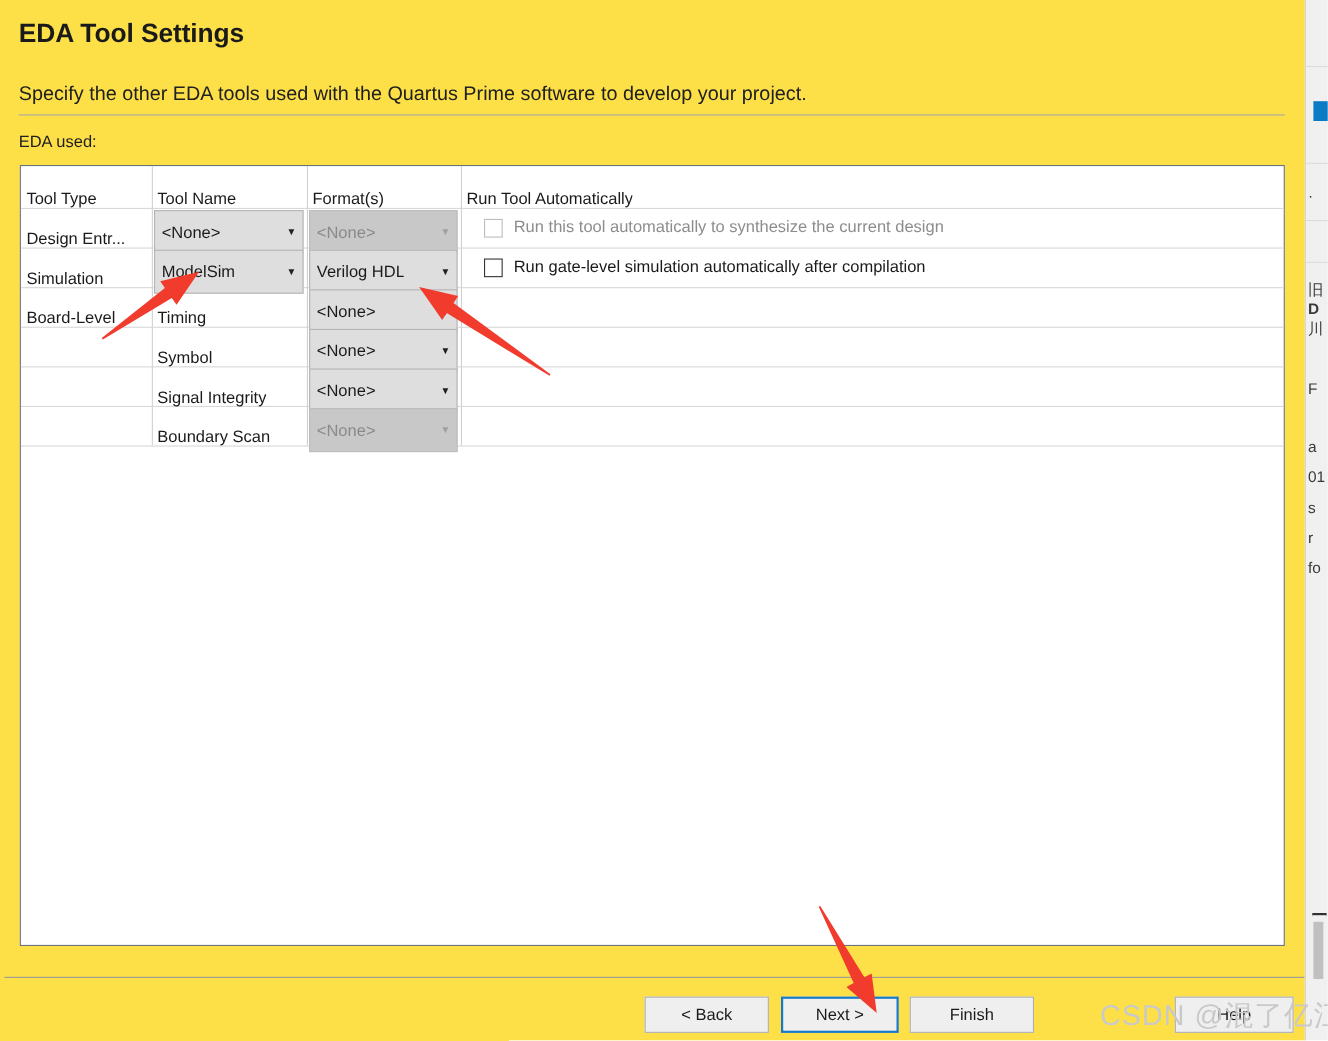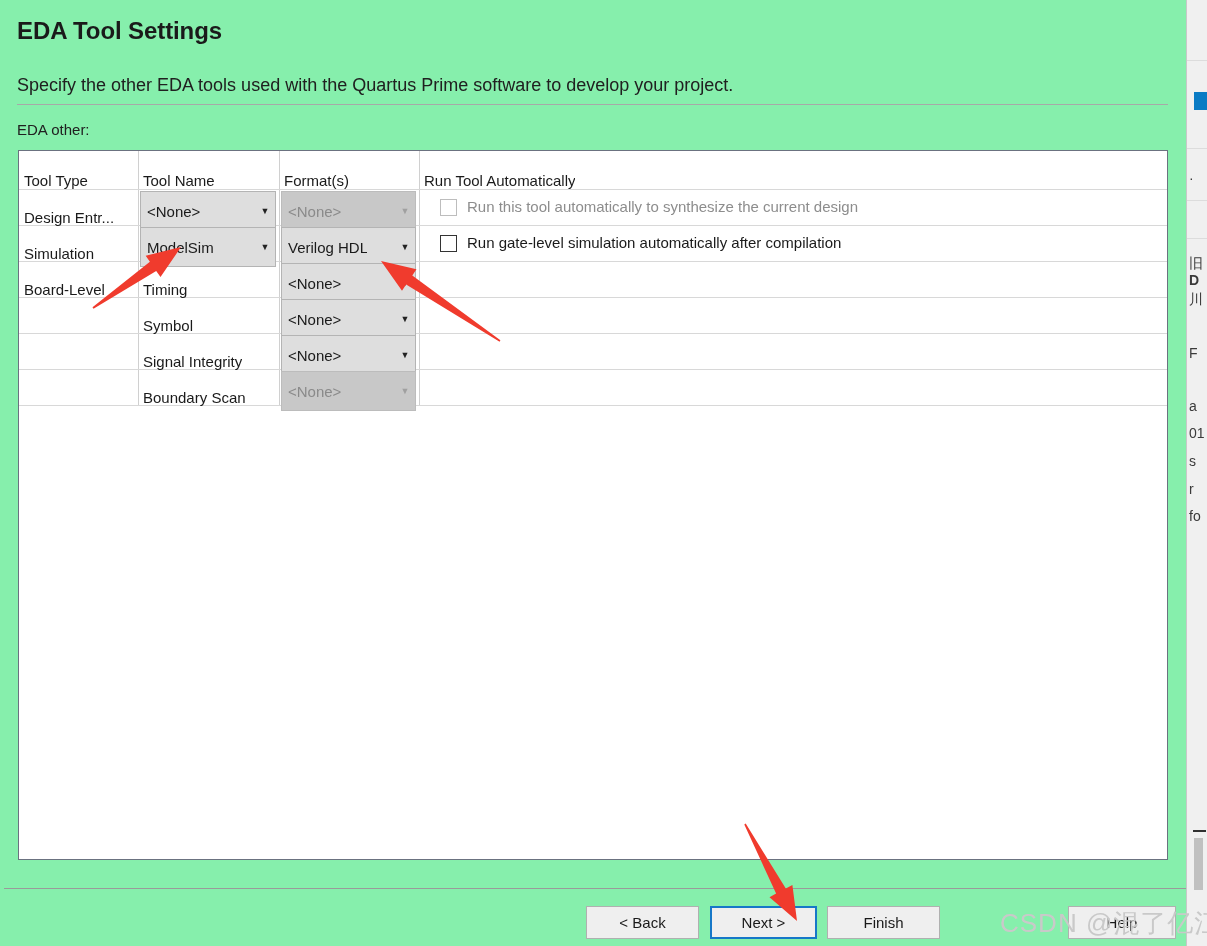--- a/index.html
+++ b/index.html
@@ -65,21 +65,21 @@
     width: 13px; height: 3px;
     background: #303030;
   }
 
   
   #dialog {
     position: absolute;
     top: 0; left: 0;
     width: 1186px;
     height: 946px;
-    background: #86efac;
+    background: #fde047;
     overflow: hidden;
   }
 
   #title {
     position: absolute;
     left: 17px; top: 17px;
     font-size: 24px;
     font-weight: bold;
     color: #1a1a1a;
     letter-spacing: -0.1px;
@@ -256,21 +256,21 @@
   <div class="bg-scroll-top"></div>
   <div class="bg-scroll-track"></div>
   <div class="bg-scroll-thumb"></div>
 </div>
 
 <div id="dialog">
 
   <div id="title">EDA Tool Settings</div>
   <div id="subtitle">Specify the other EDA tools used with the Quartus Prime software to develop your project.</div>
   <div id="hdr-rule"></div>
-  <div id="eda-label">EDA other:</div>
+  <div id="eda-label">EDA used:</div>
 
   <div id="table">
       <div class="tcol-sep" style="left: 119px; height: 254px;"></div>
       <div class="tcol-sep" style="left: 260px; height: 254px;"></div>
       <div class="tcol-sep" style="left: 400px; height: 254px;"></div>
       <div class="cell hdr-cell" style="left: 5px; top: 10px;">Tool Type</div>
       <div class="cell hdr-cell" style="left: 124px; top: 10px;">Tool Name</div>
       <div class="cell hdr-cell" style="left: 265px; top: 10px;">Format(s)</div>
       <div class="cell hdr-cell" style="left: 405px; top: 10px;">Run Tool Automatically</div>
       <div class="trow-sep" style="top: 38px;"></div>

